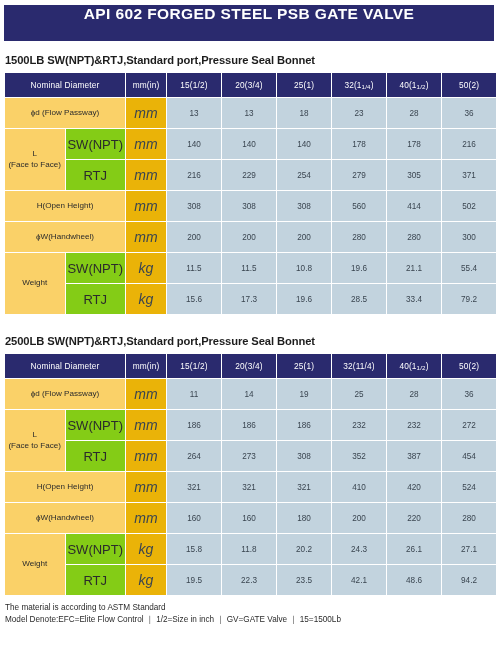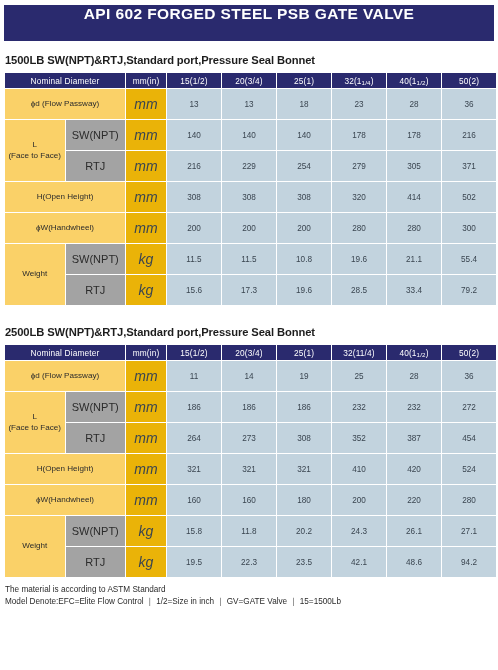--- a/index.html
+++ b/index.html
@@ -62,34 +62,34 @@
     margin: 0;
     text-align: center;
     vertical-align: middle;
     font-weight: normal;
   }
   .hdr {
     background: #2a2a6e;
     color: #ffffff;
     font-size: 8.3px;
     font-weight: bold;
-    height: 15px;
+    height: 24px;
     letter-spacing: 0.15px;
   }
   .lbl {
     background: #fad168;
     color: #2b2b2b;
     font-size: 8.1px;
     height: 30px;
     line-height: 1.25;
   }
   .sub {
-    background: #a3a3a3;
+    background: #84cc16;
     color: #2b2b2b;
-    font-size: 11px;
+    font-size: 13px;
     height: 30px;
   }
   .val {
     background: #c2d3de;
     color: #3a4550;
     font-size: 8.2px;
     height: 30px;
   }
   .unit {
     background: #eab308;
@@ -169,21 +169,21 @@
             <td class="val" style="width: 54px;">279</td>
             <td class="val" style="width: 54px;">305</td>
             <td class="val" style="width: 54px;">371</td>
           </tr>
           <tr>
             <td class="lbl" colspan="2" style="width: 120px;">H(Open Height)</td>
             <td class="unit" style="width: 40px;">mm</td>
             <td class="val" style="width: 54px;">308</td>
             <td class="val" style="width: 54px;">308</td>
             <td class="val" style="width: 54px;">308</td>
-            <td class="val" style="width: 54px;">320</td>
+            <td class="val" style="width: 54px;">560</td>
             <td class="val" style="width: 54px;">414</td>
             <td class="val" style="width: 54px;">502</td>
           </tr>
           <tr>
             <td class="lbl" colspan="2" style="width: 120px;">ϕW(Handwheel)</td>
             <td class="unit" style="width: 40px;">mm</td>
             <td class="val" style="width: 54px;">200</td>
             <td class="val" style="width: 54px;">200</td>
             <td class="val" style="width: 54px;">200</td>
             <td class="val" style="width: 54px;">280</td>

